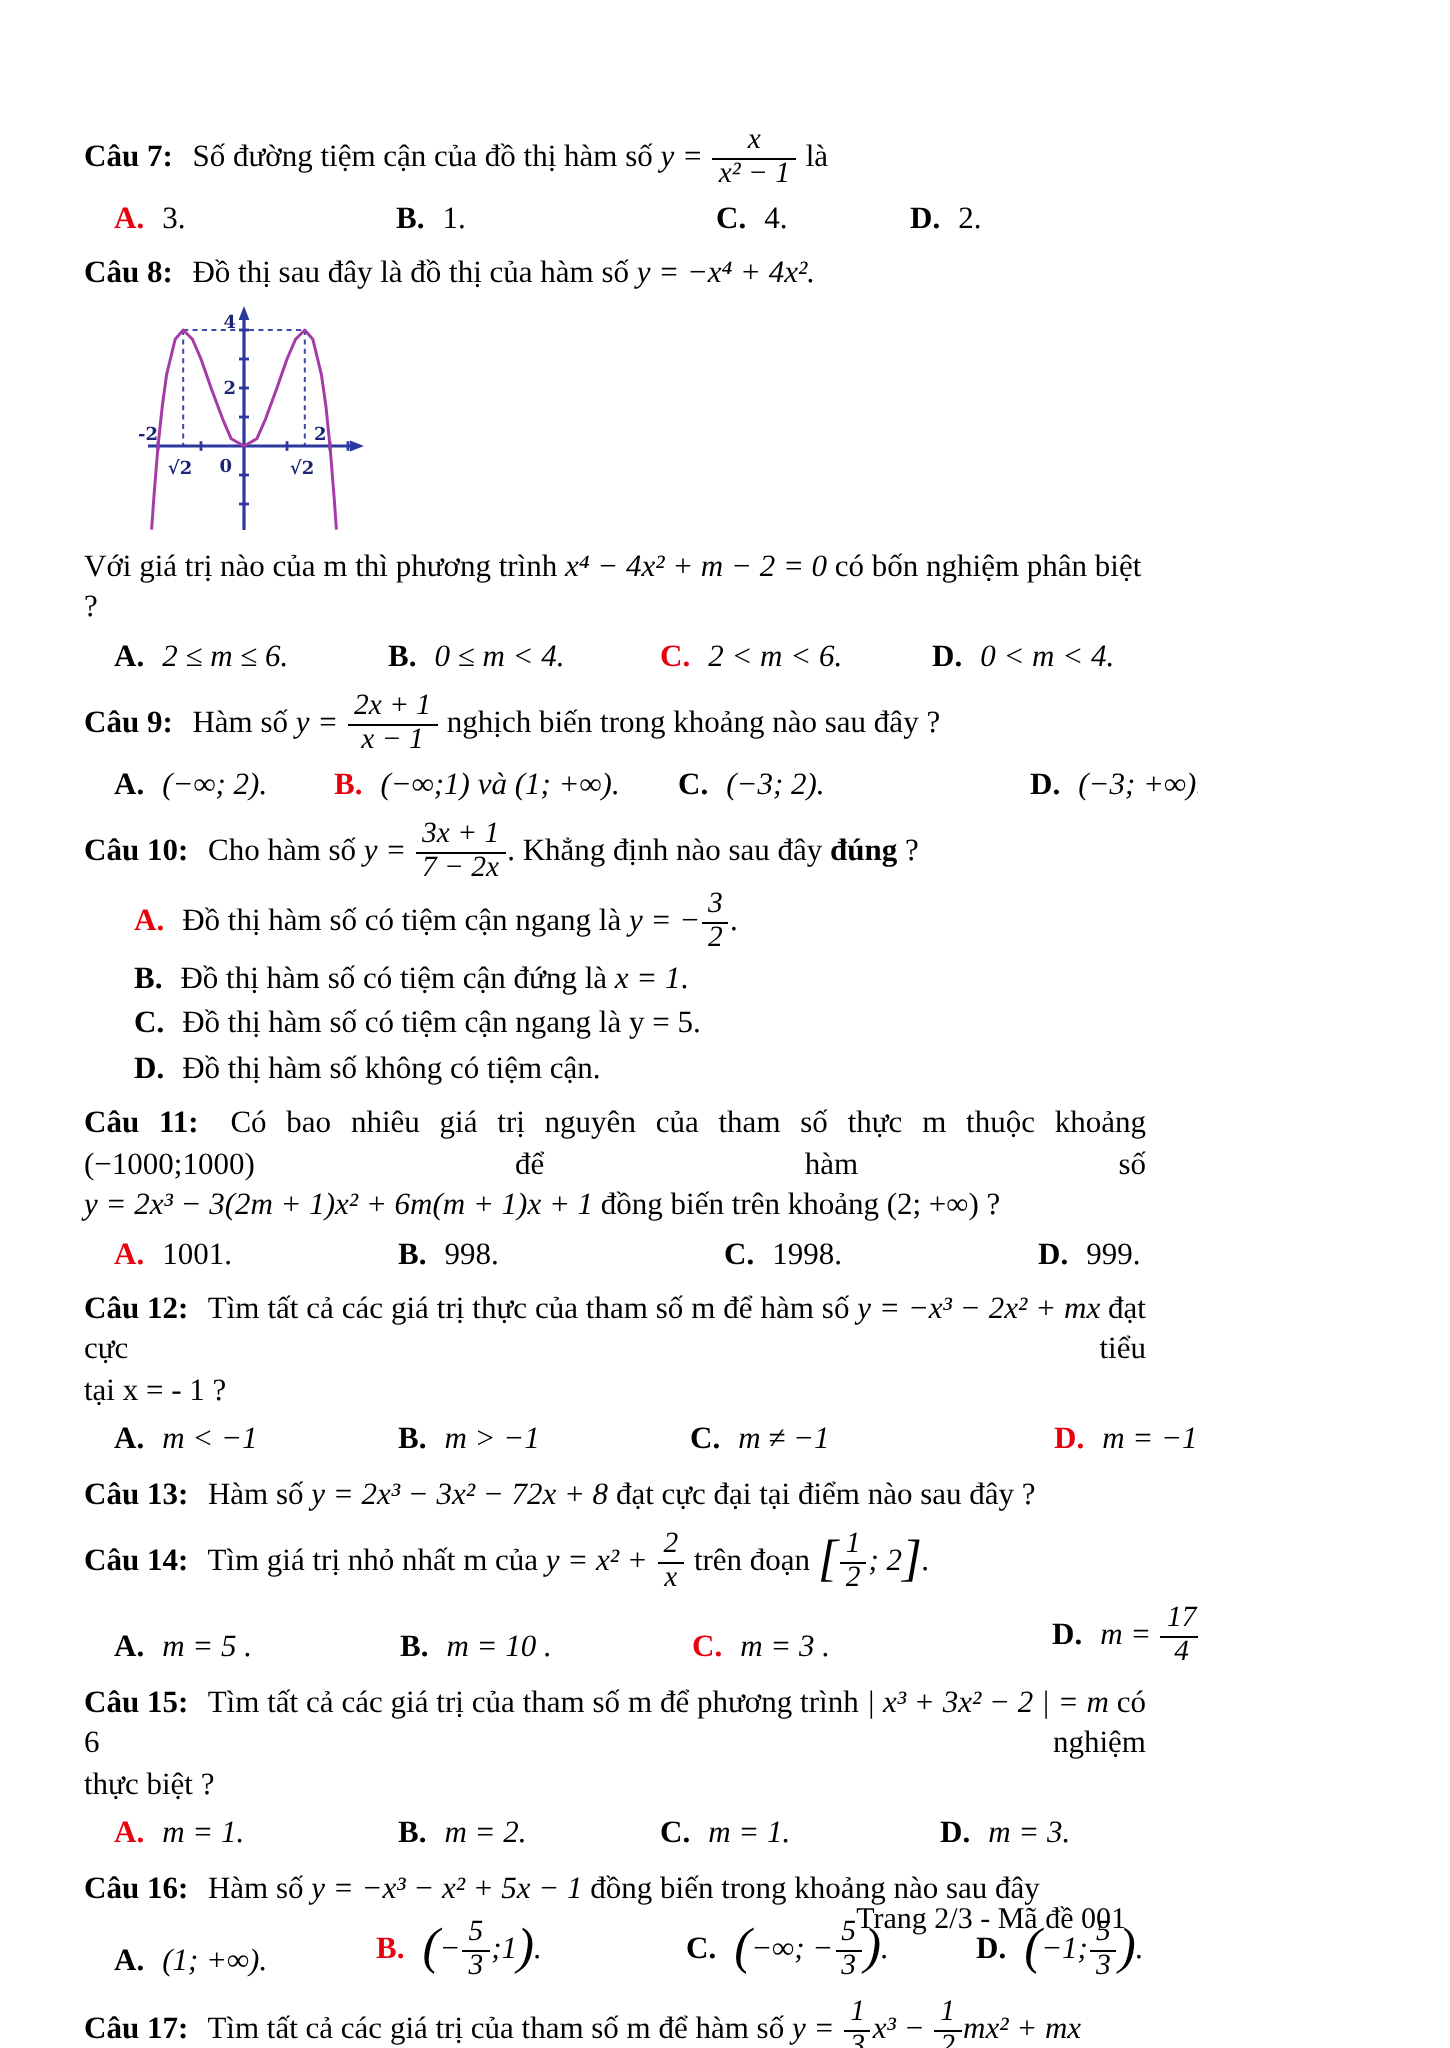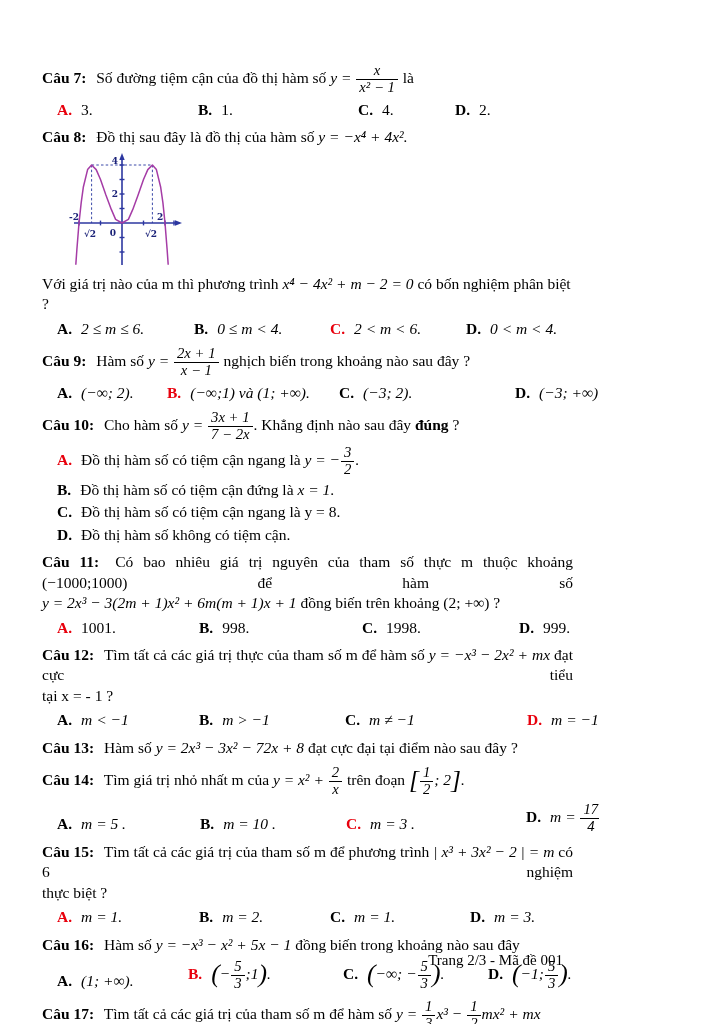--- a/index.html
+++ b/index.html
@@ -15,21 +15,21 @@
         font-size:0.95em;font-style:italic;padding:0 1px}
   .frac .num{display:block;border-bottom:1px solid #000;padding:0 3px}
   .frac .den{display:block;padding:0 3px}
   .bigp,.bigb{font-size:165%;font-weight:400;vertical-align:-0.1em;line-height:1}
   .optrow{display:flex;align-items:flex-end;margin:4px 0 3px 15px}
   .opt{flex:0 0 auto;white-space:nowrap}
   .L{font-weight:bold;margin-right:9px}
   .red{color:#e8000d}
   .iv{font-style:italic}
   .jline{text-align:justify;text-align-last:justify}
-  .vopt{margin:2px 0 2px 15px}
+  .vopt{margin:2px 0 2px 25px}
   .footer{position:absolute;right:36px;top:951px;font-size:15px}
   .graph{margin:3px 0 1px 10px;display:block}
   .axis{stroke:#2c37a0;stroke-width:1.6}
   .tick{stroke:#2c37a0;stroke-width:1.4}
   .dash{stroke:#3b49a8;stroke-width:1;stroke-dasharray:2.5 2.2;fill:none}
   .curve{fill:none;stroke:#a53ca6;stroke-width:1.5;stroke-linejoin:round}
   .glab{font-family:"DejaVu Serif",serif;font-size:9px;font-weight:bold;fill:#1b2278}
   #q7-opts .o1{width:141px}#q7-opts .o2{width:160px}#q7-opts .o3{width:97px}
   #q8-opts .o1{width:137px}#q8-opts .o2{width:136px}#q8-opts .o3{width:136px}
   #q9-opts .o1{width:110px}#q9-opts .o2{width:172px}#q9-opts .o3{width:176px}
@@ -129,21 +129,21 @@
   </p>
   <p class="vopt">
     <b class="L red">A.</b><span>Đồ thị hàm số có tiệm cận ngang là</span>
     <span class="math"><span>y = −</span><span class="frac"><span class="num">3</span><span class="den">2</span></span><span>.</span></span>
   </p>
   <p class="vopt">
     <b class="L">B.</b><span>Đồ thị hàm số có tiệm cận đứng là</span>
     <span class="math">x = 1</span><span>.</span>
   </p>
   <p class="vopt">
-    <b class="L">C.</b><span>Đồ thị hàm số có tiệm cận ngang là y = 8.</span>
+    <b class="L">C.</b><span>Đồ thị hàm số có tiệm cận ngang là y = 5.</span>
   </p>
   <p class="vopt">
     <b class="L">D.</b><span>Đồ thị hàm số không có tiệm cận.</span>
   </p>
 
   <p class="stem jline">
     <b class="qlab">Câu 11:</b>
     <span>Có bao nhiêu giá trị nguyên của tham số thực m thuộc khoảng (−1000;1000) để hàm số</span>
   </p>
   <p>

